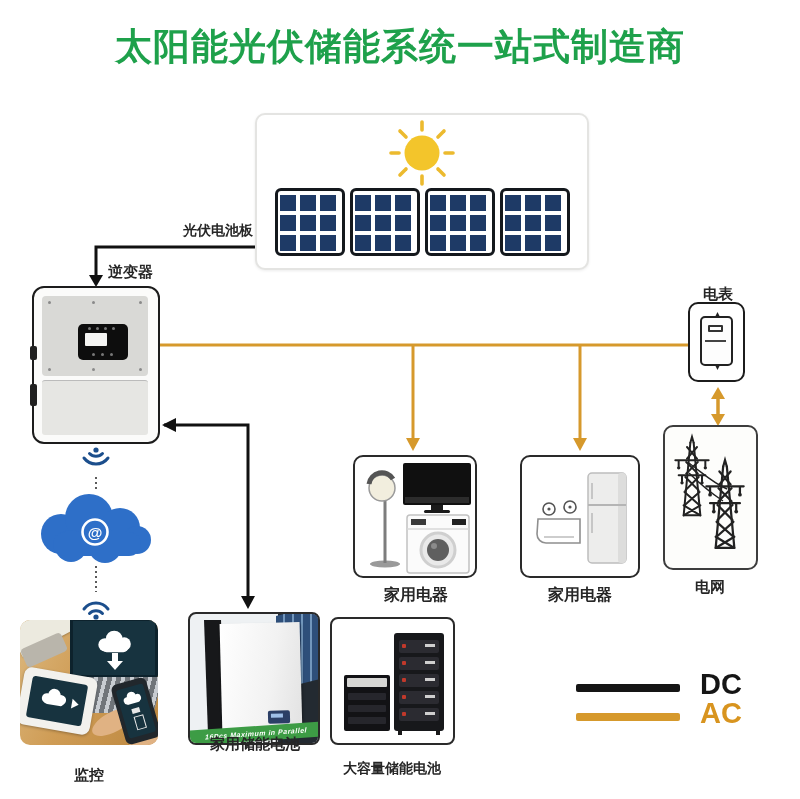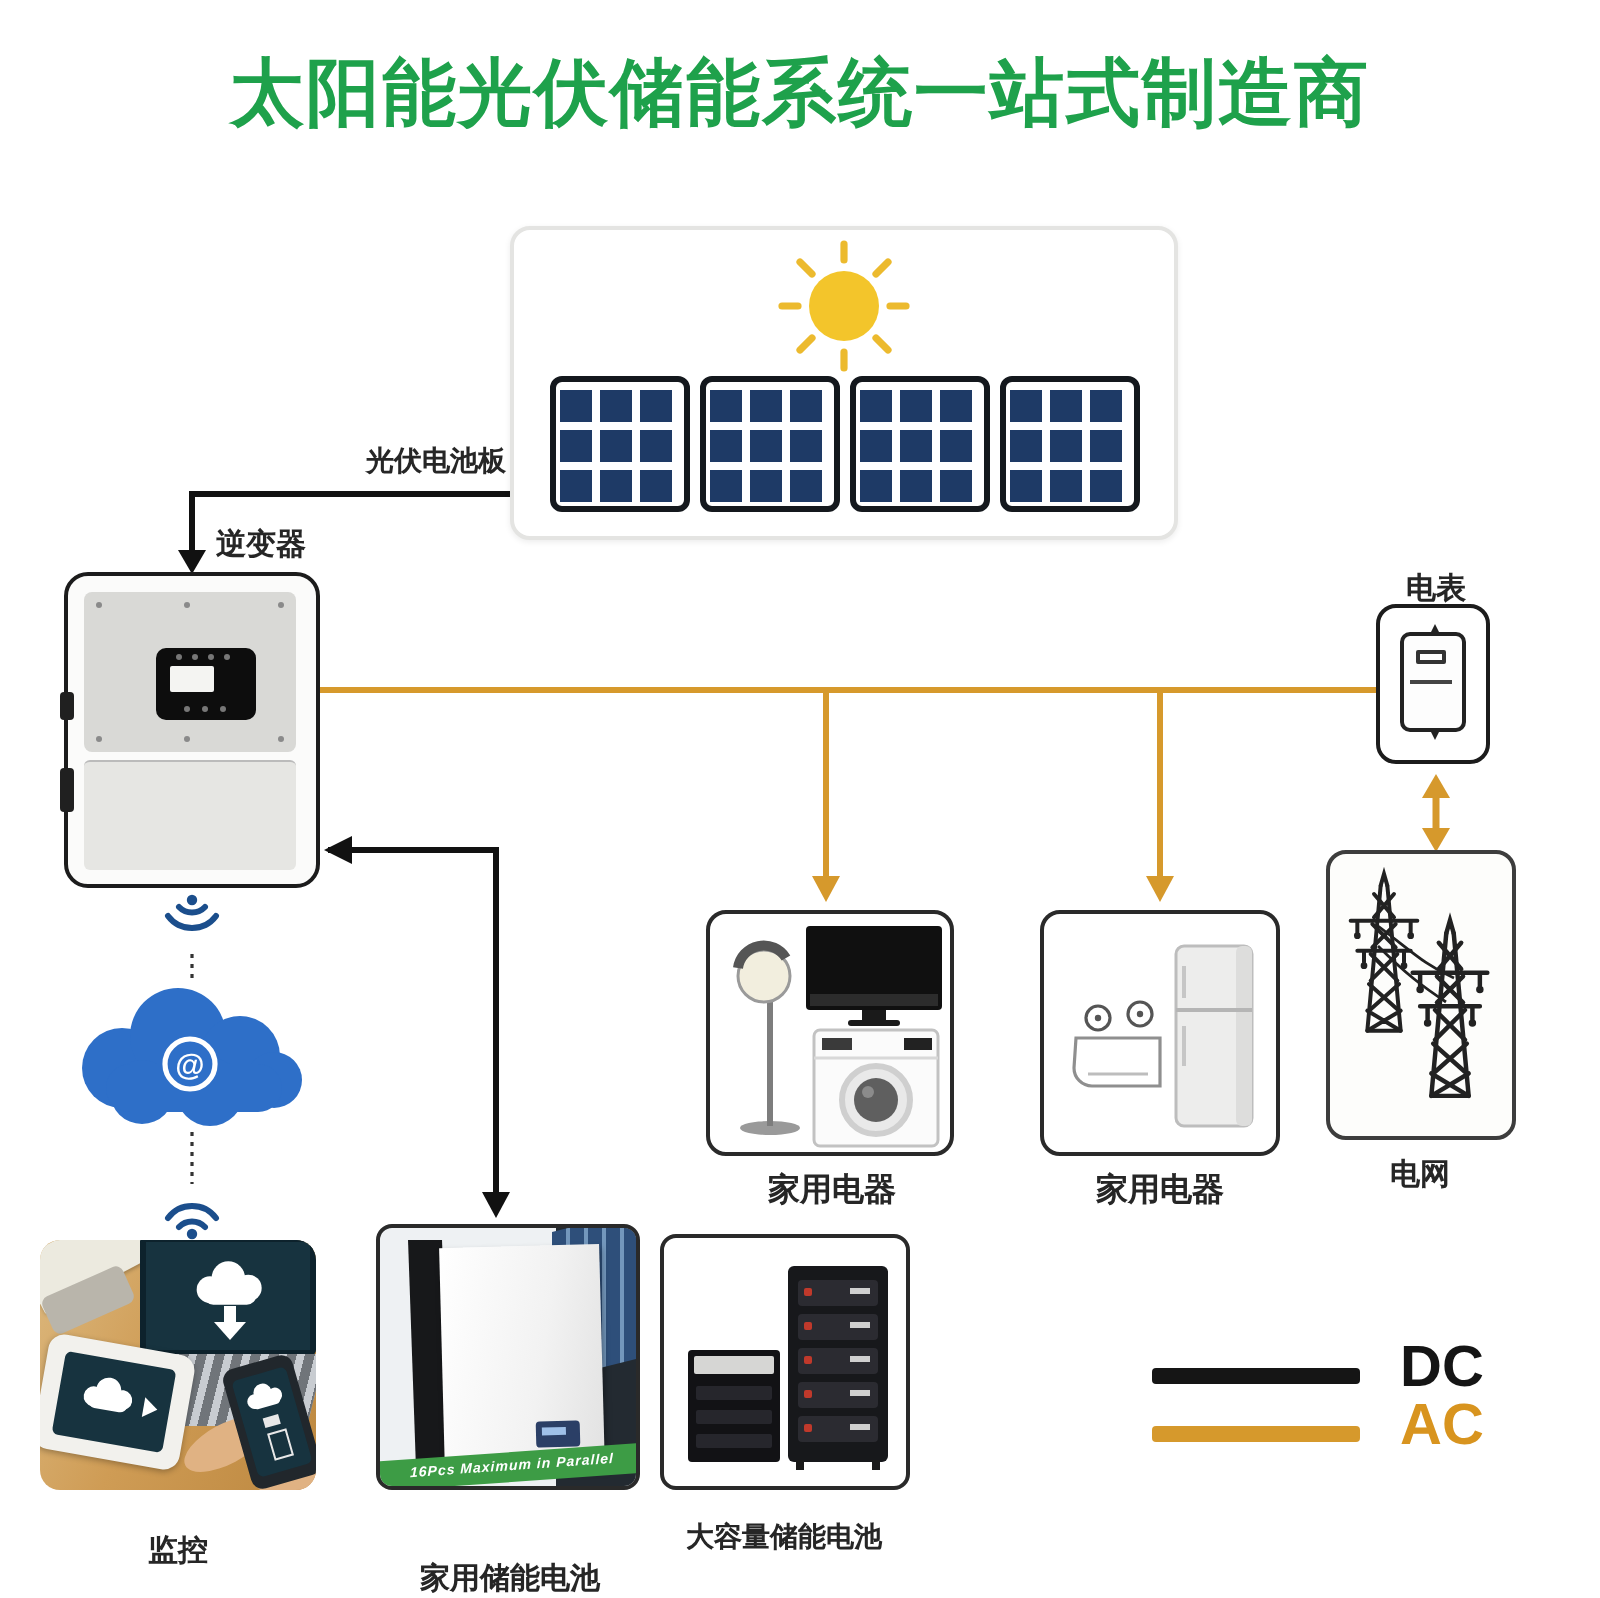--- a/index.html
+++ b/index.html
@@ -363,21 +363,21 @@
 
   <div class="homebat">
     <div class="hb-dark"></div>
     <div class="hb-pv"></div>
     <div class="hb-band"></div>
     <div class="hb-panel">
         <div class="hb-disp"></div>
       </div>
     <div class="hb-green">16Pcs Maximum in Parallel</div>
   </div>
-  <div class="lbl" style="left:210px;top:780px">家用储能电池</div>
+  <div class="lbl" style="left:210px;top:735px">家用储能电池</div>
 
   <div class="bigbat">
     <div class="bb-rack">
       <div class="bb-mod" style="top:7px"></div>
       <div class="bb-mod" style="top:24px"></div>
       <div class="bb-mod" style="top:41px"></div>
       <div class="bb-mod" style="top:58px"></div>
       <div class="bb-mod" style="top:75px"></div>
       <div class="bb-foot" style="left:4px"></div>
         <div class="bb-foot" style="right:4px"></div>

